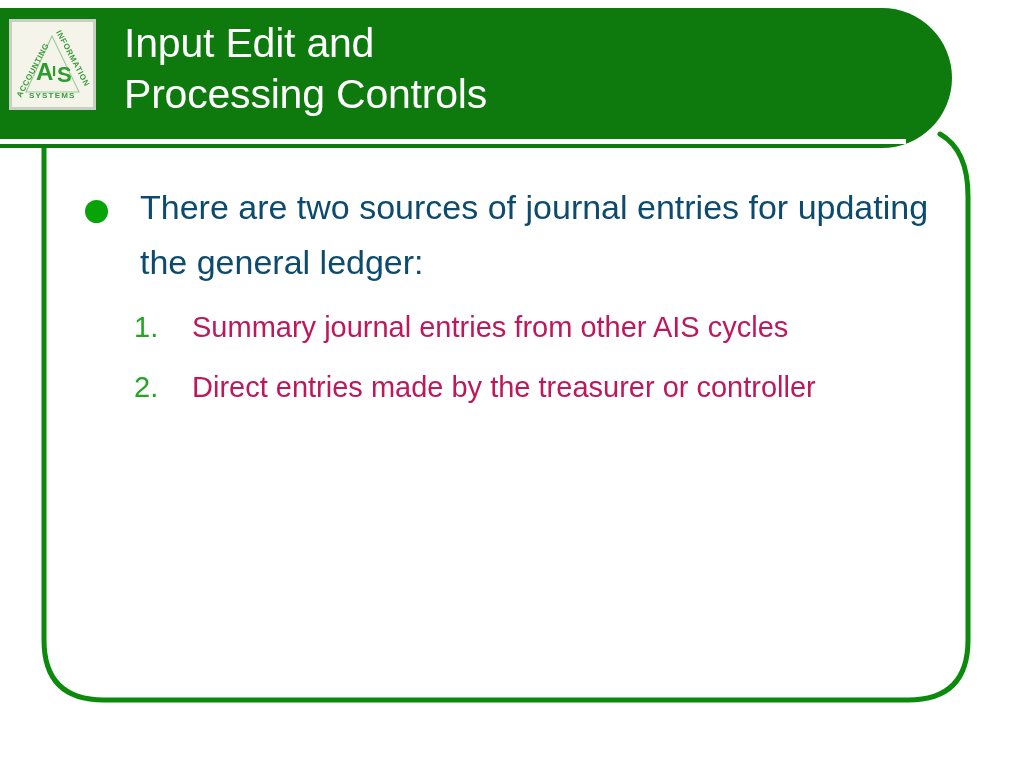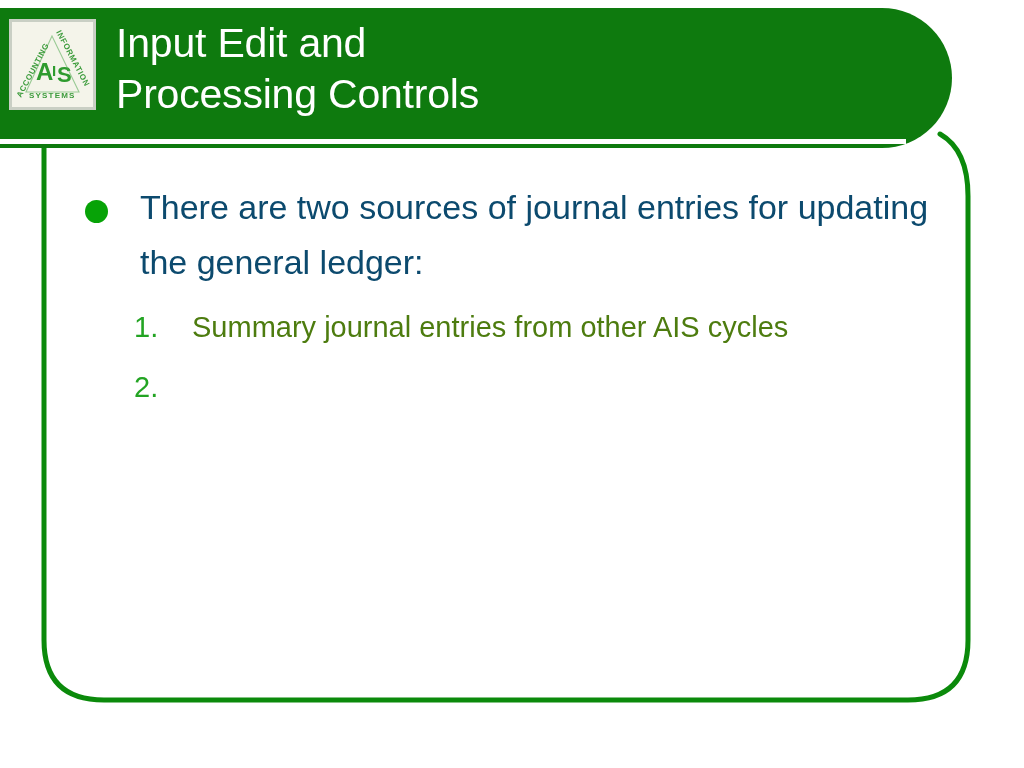--- a/index.html
+++ b/index.html
@@ -50,21 +50,21 @@
     position: absolute;
     left: 0;
     top: 131px;
     width: 906px;
     height: 5px;
     background: #ffffff;
   }
 
   #title-text {
     position: absolute;
-    left: 116px;
+    left: 124px;
     top: 18px;
     width: 800px;
     color: #ffffff;
     font-size: 41px;
     line-height: 51px;
     font-weight: normal;
     letter-spacing: -0.2px;
     white-space: pre-line;
   }
 
@@ -118,21 +118,21 @@
   }
   .lvl2-num {
     position: absolute;
     left: 72px;
     top: 0;
     color: #23A423;
     font-size: 29px;
     line-height: 46px;
   }
   .lvl2-text {
-    color: #4d7c0f;
+    color: #be185d;
     font-size: 29px;
     line-height: 46px;
     max-width: 730px;
   }
 </style>
 </head>
 <body>
 
 <div id="slide">
 
@@ -175,16 +175,17 @@
       <div class="lvl1-text">There are two sources of journal entries for updating the general ledger:</div>
     </div>
 
     <div class="lvl2">
       <span class="lvl2-num">1.</span>
       <div class="lvl2-text">Summary journal entries from other AIS cycles</div>
     </div>
 
     <div class="lvl2">
       <span class="lvl2-num">2.</span>
+      <div class="lvl2-text">Direct entries made by the treasurer or controller</div>
     </div>
 
   </div>
 </div>
 
 </body></html>

